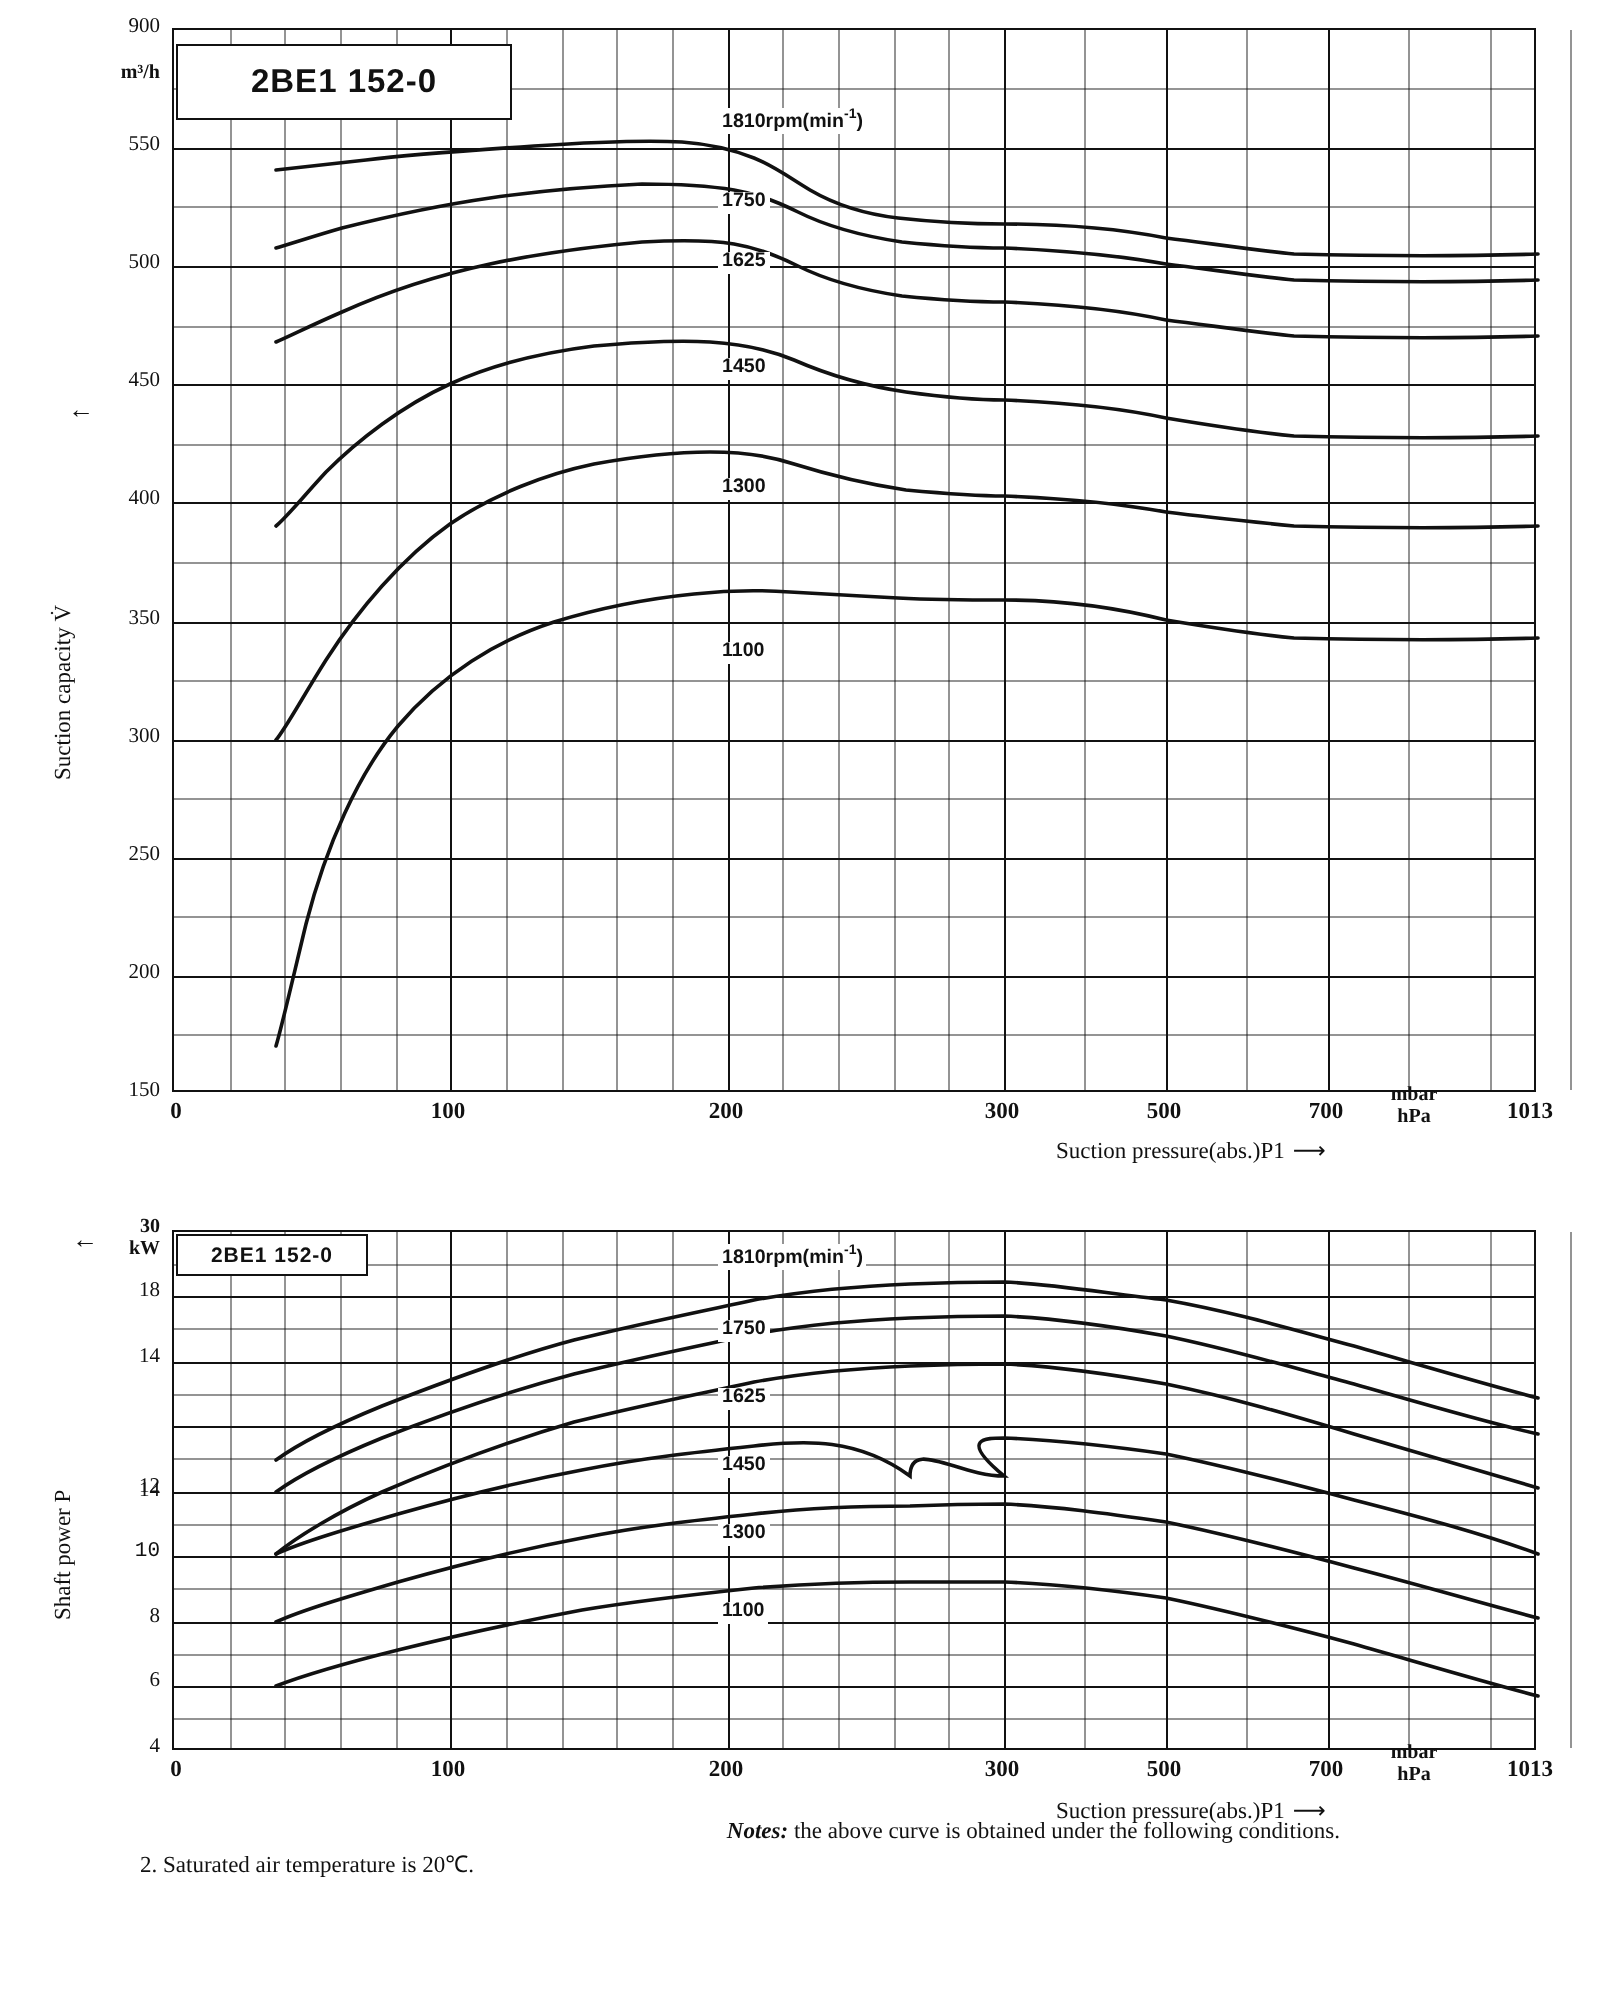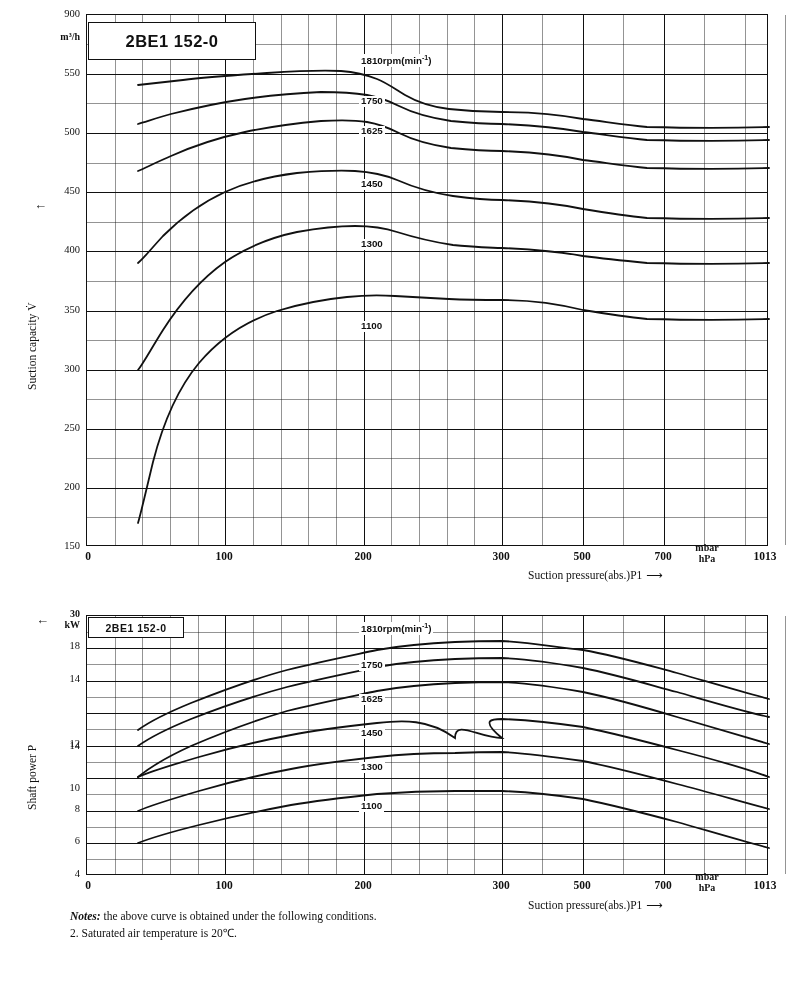--- a/index.html
+++ b/index.html
@@ -125,21 +125,21 @@
     overflow: visible;
   }
 
   
   .notes {
     position: absolute;
     font-size: 11.5px;
     line-height: 1.42;
     color: #111;
   }
-  .notes .n0 { margin-bottom: 1px; }
+  .notes .n0 { margin-bottom: 1px; text-align: right; }
   .notes .n0 em { font-weight: bold; font-style: italic; }
 </style>
 </head>
 <body>
 
 <div class="page">
 
   <div class="chart-block" style="left:0; top:0; width:809px; height:590px;">
 
     <div class="plot" style="left:86px; top:14px; width:682px; height:532px;">
@@ -318,21 +318,21 @@
 
     <div class="model-badge small" style="left:88px; top:27px; width:84px; height:17px;">2BE1 152-0</div>
 
     <div class="unit-top" style="left:40px; top:19px; width:40px;">30</div>
     <div class="unit-top" style="left:40px; top:30px; width:40px;">kW</div>
 
     <div class="ylab" style="left:40px; top:50px; width:40px;">18</div>
     <div class="ylab" style="left:40px; top:83px; width:40px;">14</div>
     <div class="ylab" style="left:40px; top:115px; width:40px;margin-top:35px;">14</div>
     <div class="ylab" style="left:40px; top:148px; width:40px;">12</div>
-    <div class="ylab" style="left:40px; top:192px; width:40px;">10</div>
+    <div class="ylab" style="left:40px; top:180px; width:40px;font-family:Liberation Mono, monospace;">10</div>
     <div class="ylab" style="left:40px; top:213px; width:40px;">8</div>
     <div class="ylab" style="left:40px; top:245px; width:40px;">6</div>
     <div class="ylab" style="left:40px; top:278px; width:40px;">4</div>
 
     <div class="y-arrow" style="left:34px; top:35px;">↑</div>
     <div class="y-caption" style="left:26px; top:220px;">Shaft power P</div>
 
     <div class="xlab" style="left:76px; top:289px; width:24px;">0</div>
     <div class="xlab" style="left:208px; top:289px; width:32px;">100</div>
     <div class="xlab" style="left:347px; top:289px; width:32px;">200</div>

